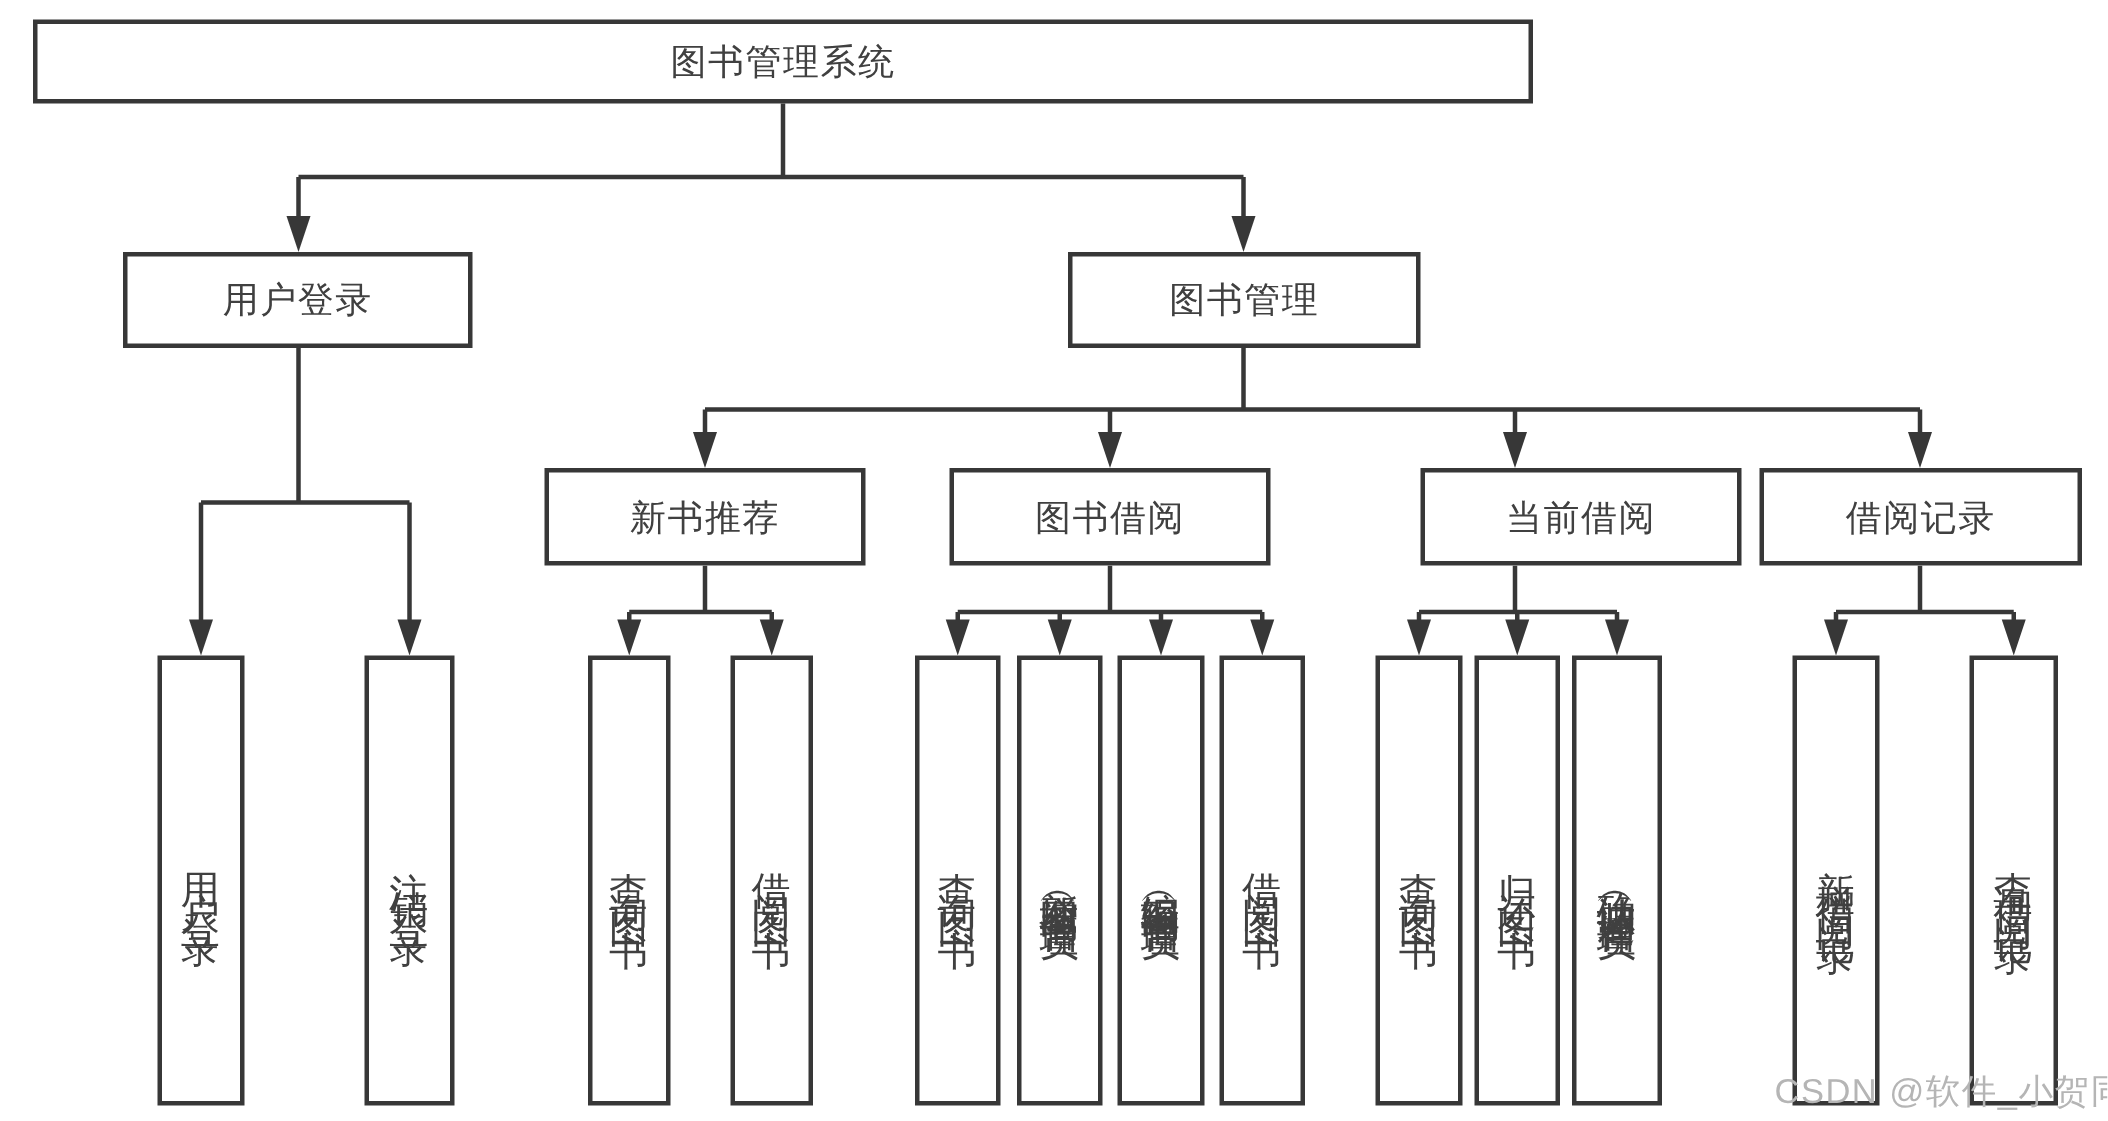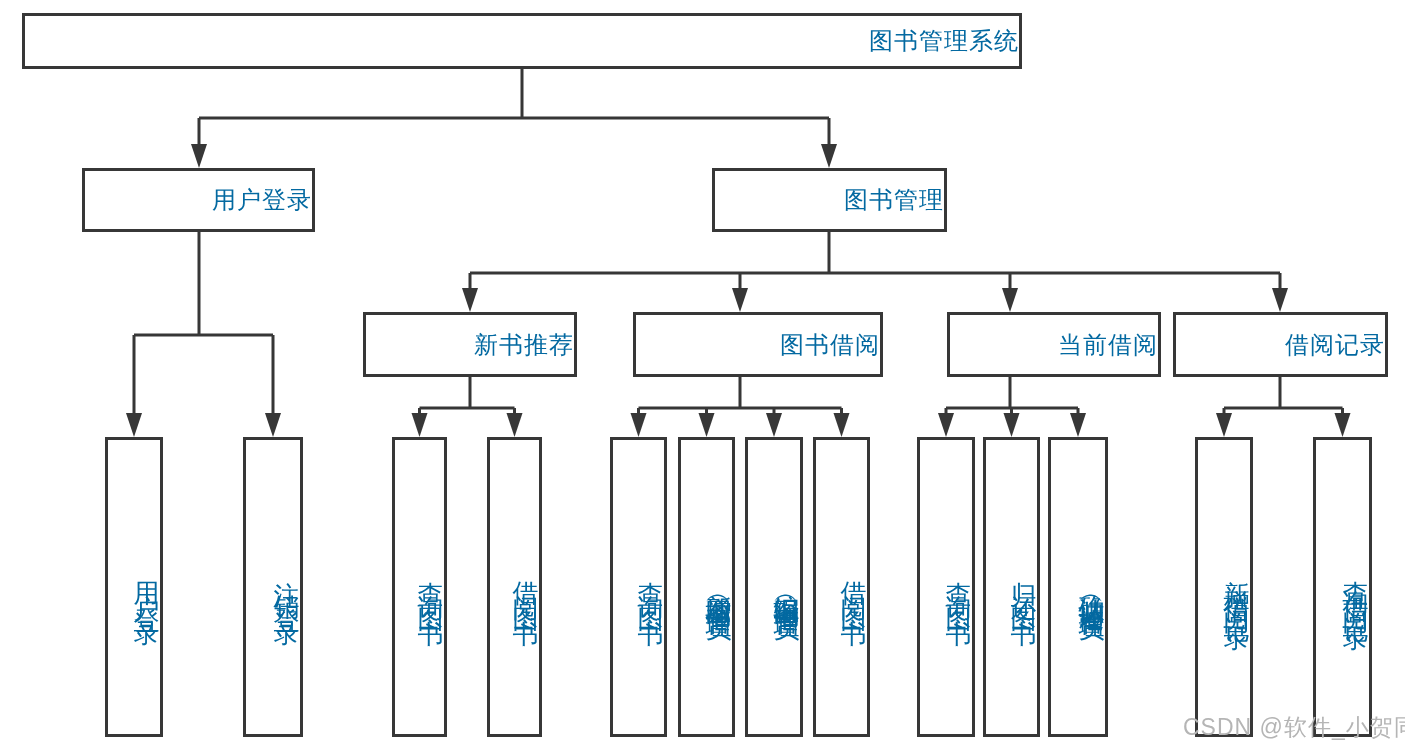--- a/index.html
+++ b/index.html
@@ -18,24 +18,24 @@
   #wires {
     position: absolute;
     left: 0; top: 0;
     width: 1405px; height: 747px;
   }
   .node {
     position: absolute;
     box-sizing: border-box;
     background: #ffffff;
     border: 3px solid #373737;
-    color: #0369a1;
+    color: #404040;
     display: flex;
     align-items: center;
-    justify-content: flex-end;
+    justify-content: center;
     text-align: center;
   }
   .hnode {
     font-size: 24px;
     letter-spacing: 1px;
     white-space: nowrap;
   }
   .vnode {
     top: 437px;
     height: 300px;
@@ -112,21 +112,21 @@
   <div class="node hnode" style="left:82px; top:168px; width:233px; height:64px;">
     <span>用户登录</span>
   </div>
   <div class="node hnode" style="left:363px; top:312px; width:214px; height:65px;">
     <span>新书推荐</span>
   </div>
 
   <div class="node hnode" style="left:712px; top:168px; width:235px; height:64px;">
     <span>图书管理</span>
   </div>
-  <div class="node hnode" style="left:633px; top:312px; width:250px; height:65px;">
+  <div class="node hnode" style="left:633px; top:312px; width:214px; height:65px;">
     <span>图书借阅</span>
   </div>
   <div class="node hnode" style="left:903px; top:312px; width:214px; height:65px;margin-left:44px;">
     <span>当前借阅</span>
   </div>
   <div class="node hnode" style="left:1173px; top:312px; width:215px; height:65px;">
     <span>借阅记录</span>
   </div>
 
   <div class="node vnode" style="left:105px; width:58px;">

